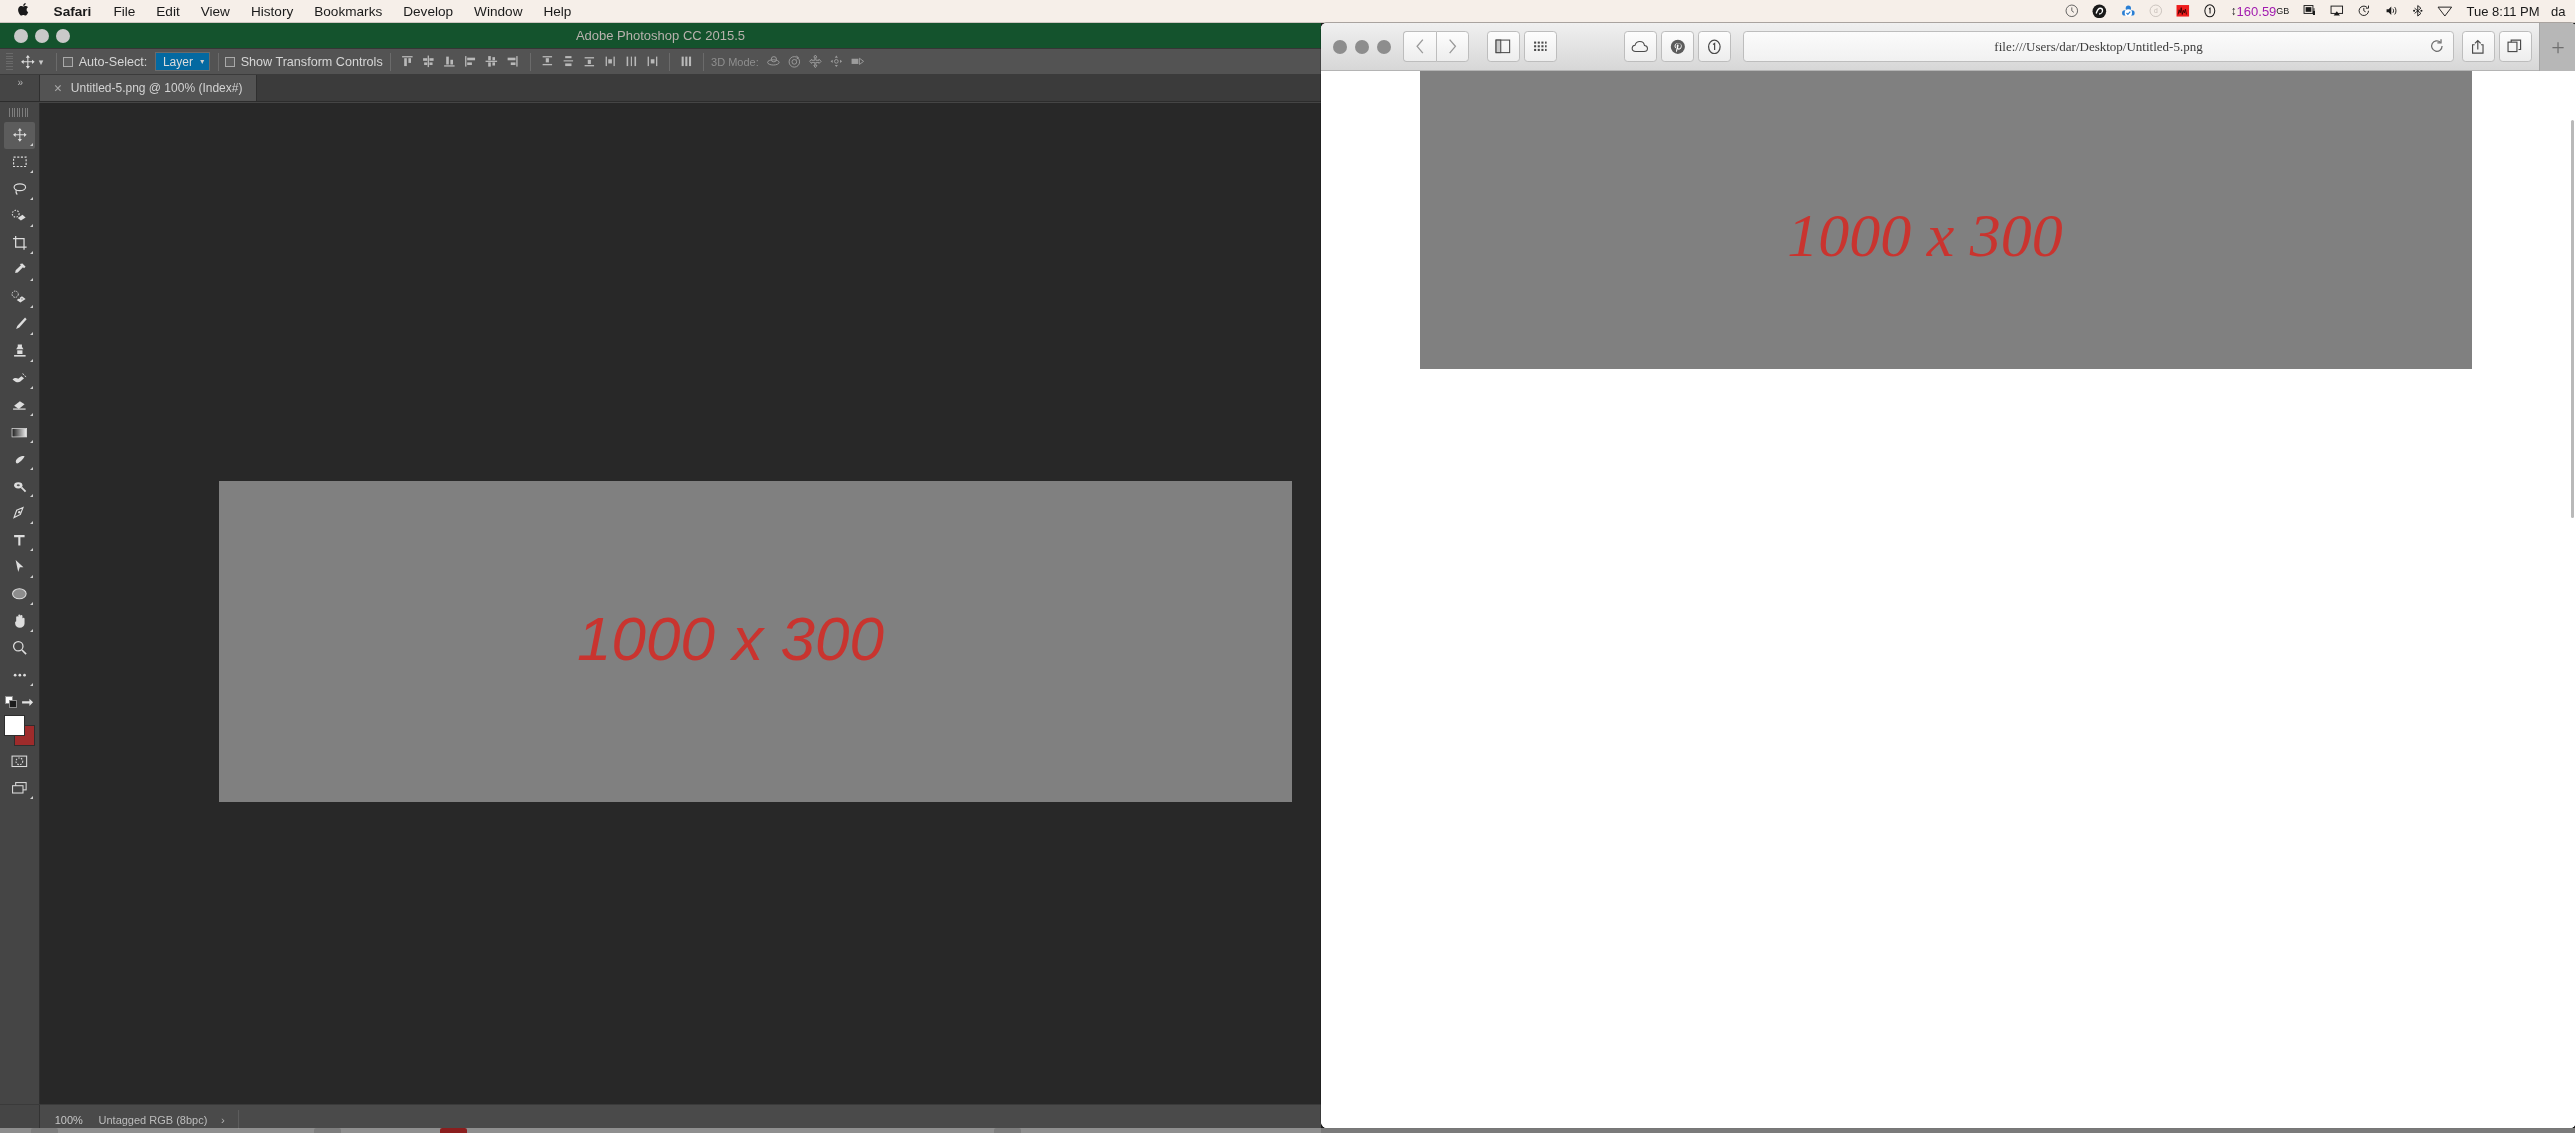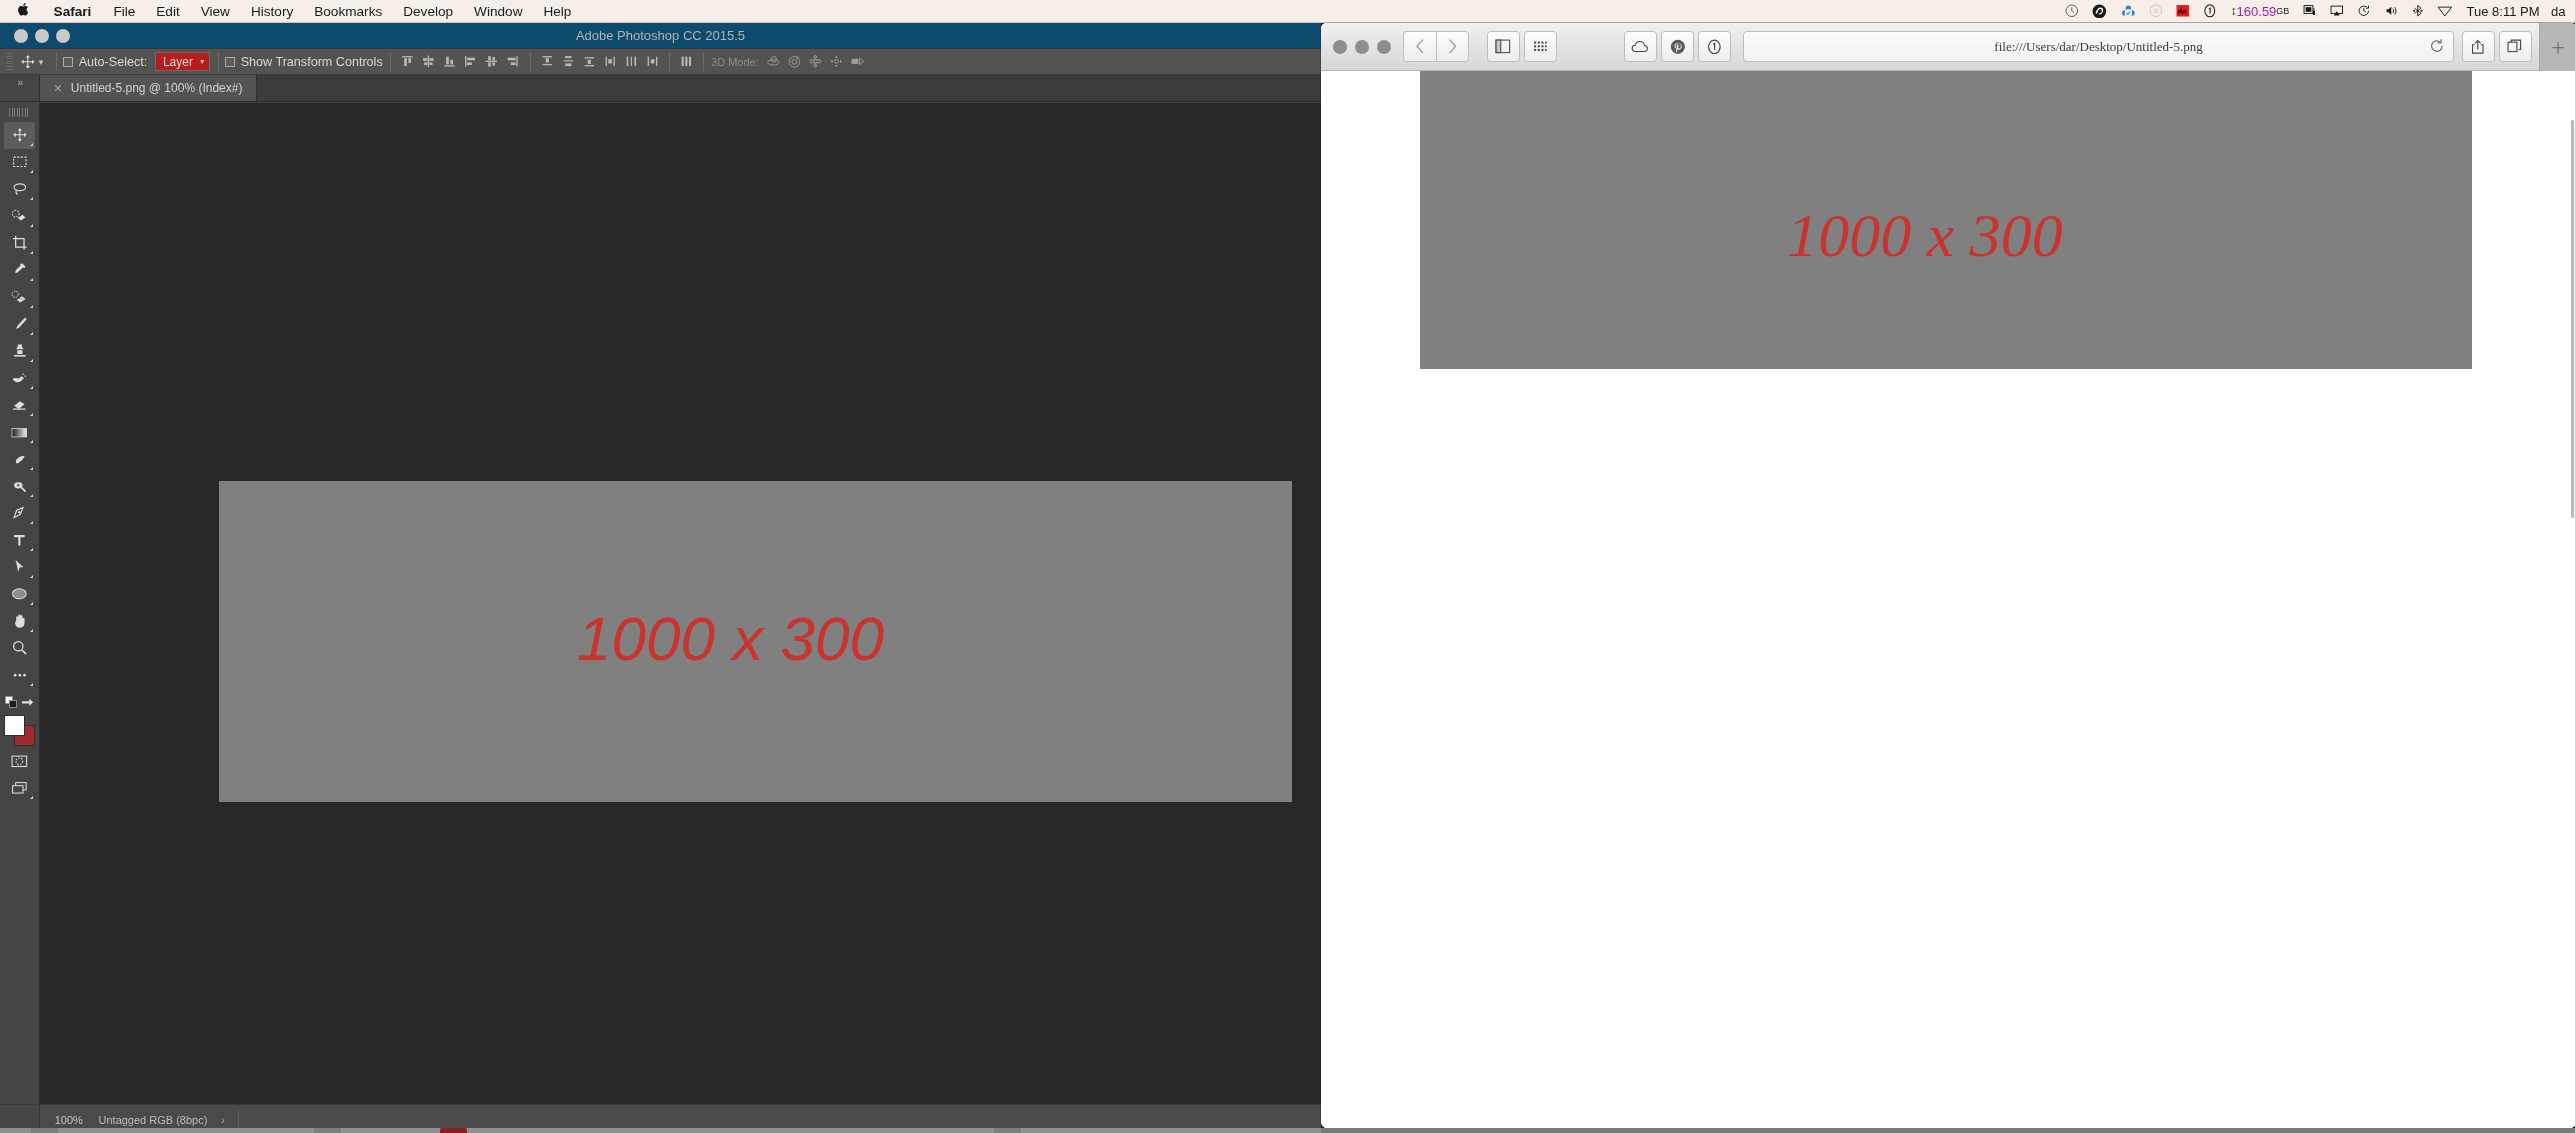--- a/index.html
+++ b/index.html
@@ -26,21 +26,21 @@
   .mb-clock { padding:0 7.3px; line-height:23px; font-size:13px; }
   .mb-user { padding:0 6.3px 0 4.2px; line-height:23px; font-size:13px; font-weight:normal; }
 
   
   #ps-window {
     position:absolute; left:0px; top:23px; width:1321px; height:1111px;
     background:#454545; overflow:hidden;
   }
   #ps-titlebar {
     position:absolute; left:0; top:0; width:100%; height:26px;
-    background:#0c4a6e; border-bottom:0.5px solid #363636;
+    background:#14532d; border-bottom:0.5px solid #363636;
     display:flex; align-items:center;
   }
   #ps-titlebar .tl-group { display:flex; gap:7.3px; padding-left:13.6px; }
   .tl { width:14px; height:14px; border-radius:50%; background:#c9c9c9; }
   #ps-title {
     position:absolute; left:0; top:0; width:100%; height:26px; line-height:26px;
     text-align:center; font-size:13px; color:#b9b2ae; pointer-events:none;
   }
 
   
@@ -52,21 +52,21 @@
   .grip-v { width:7.3px; height:18px; background:
       repeating-linear-gradient(to bottom,#6e6e6e 0,#6e6e6e 1px,transparent 1px,transparent 2.6px);
       margin:0 5.2px 0 3.1px; opacity:.85; }
   .opt-sep { width:0.5px; height:18px; background:#6b6b6b; margin:0 7.3px; }
   .opt-icon { width:19px; height:19px; display:flex; align-items:center; justify-content:center; }
   .opt-icon svg { display:block; }
   .opt-chev { font-size:9px; color:#c8c8c8; padding:0 5.2px 0 1px; }
   .opt-check { width:10px; height:10px; border:0.5px solid #a9a9a9; background:#5d5d5d; margin-right:5.2px; }
   .opt-label { font-size:12.6px; color:#d6d6d6; white-space:nowrap; }
   .opt-select {
-    display:flex; align-items:center; gap:7.3px; background:#b91c1c;
+    display:flex; align-items:center; gap:7.3px; background:#0369a1;
     border:0.5px solid #6a6a6a; height:19px; padding:0 5.2px 0 7.3px; margin-left:7.3px;
   }
   .opt-select .sv { font-size:12px; color:#dcdcdc; }
   .opt-group { display:flex; align-items:center; gap:2.1px; }
   .opt-3dlabel { font-size:11px; color:#8f8f8f; margin-right:5.2px; white-space:nowrap; }
 
   
   #ps-tabbar {
     position:absolute; left:0; top:52px; width:100%; height:27px;
     background:#3b3b3b; border-bottom:0.5px solid #2c2c2c; display:flex; align-items:stretch;

